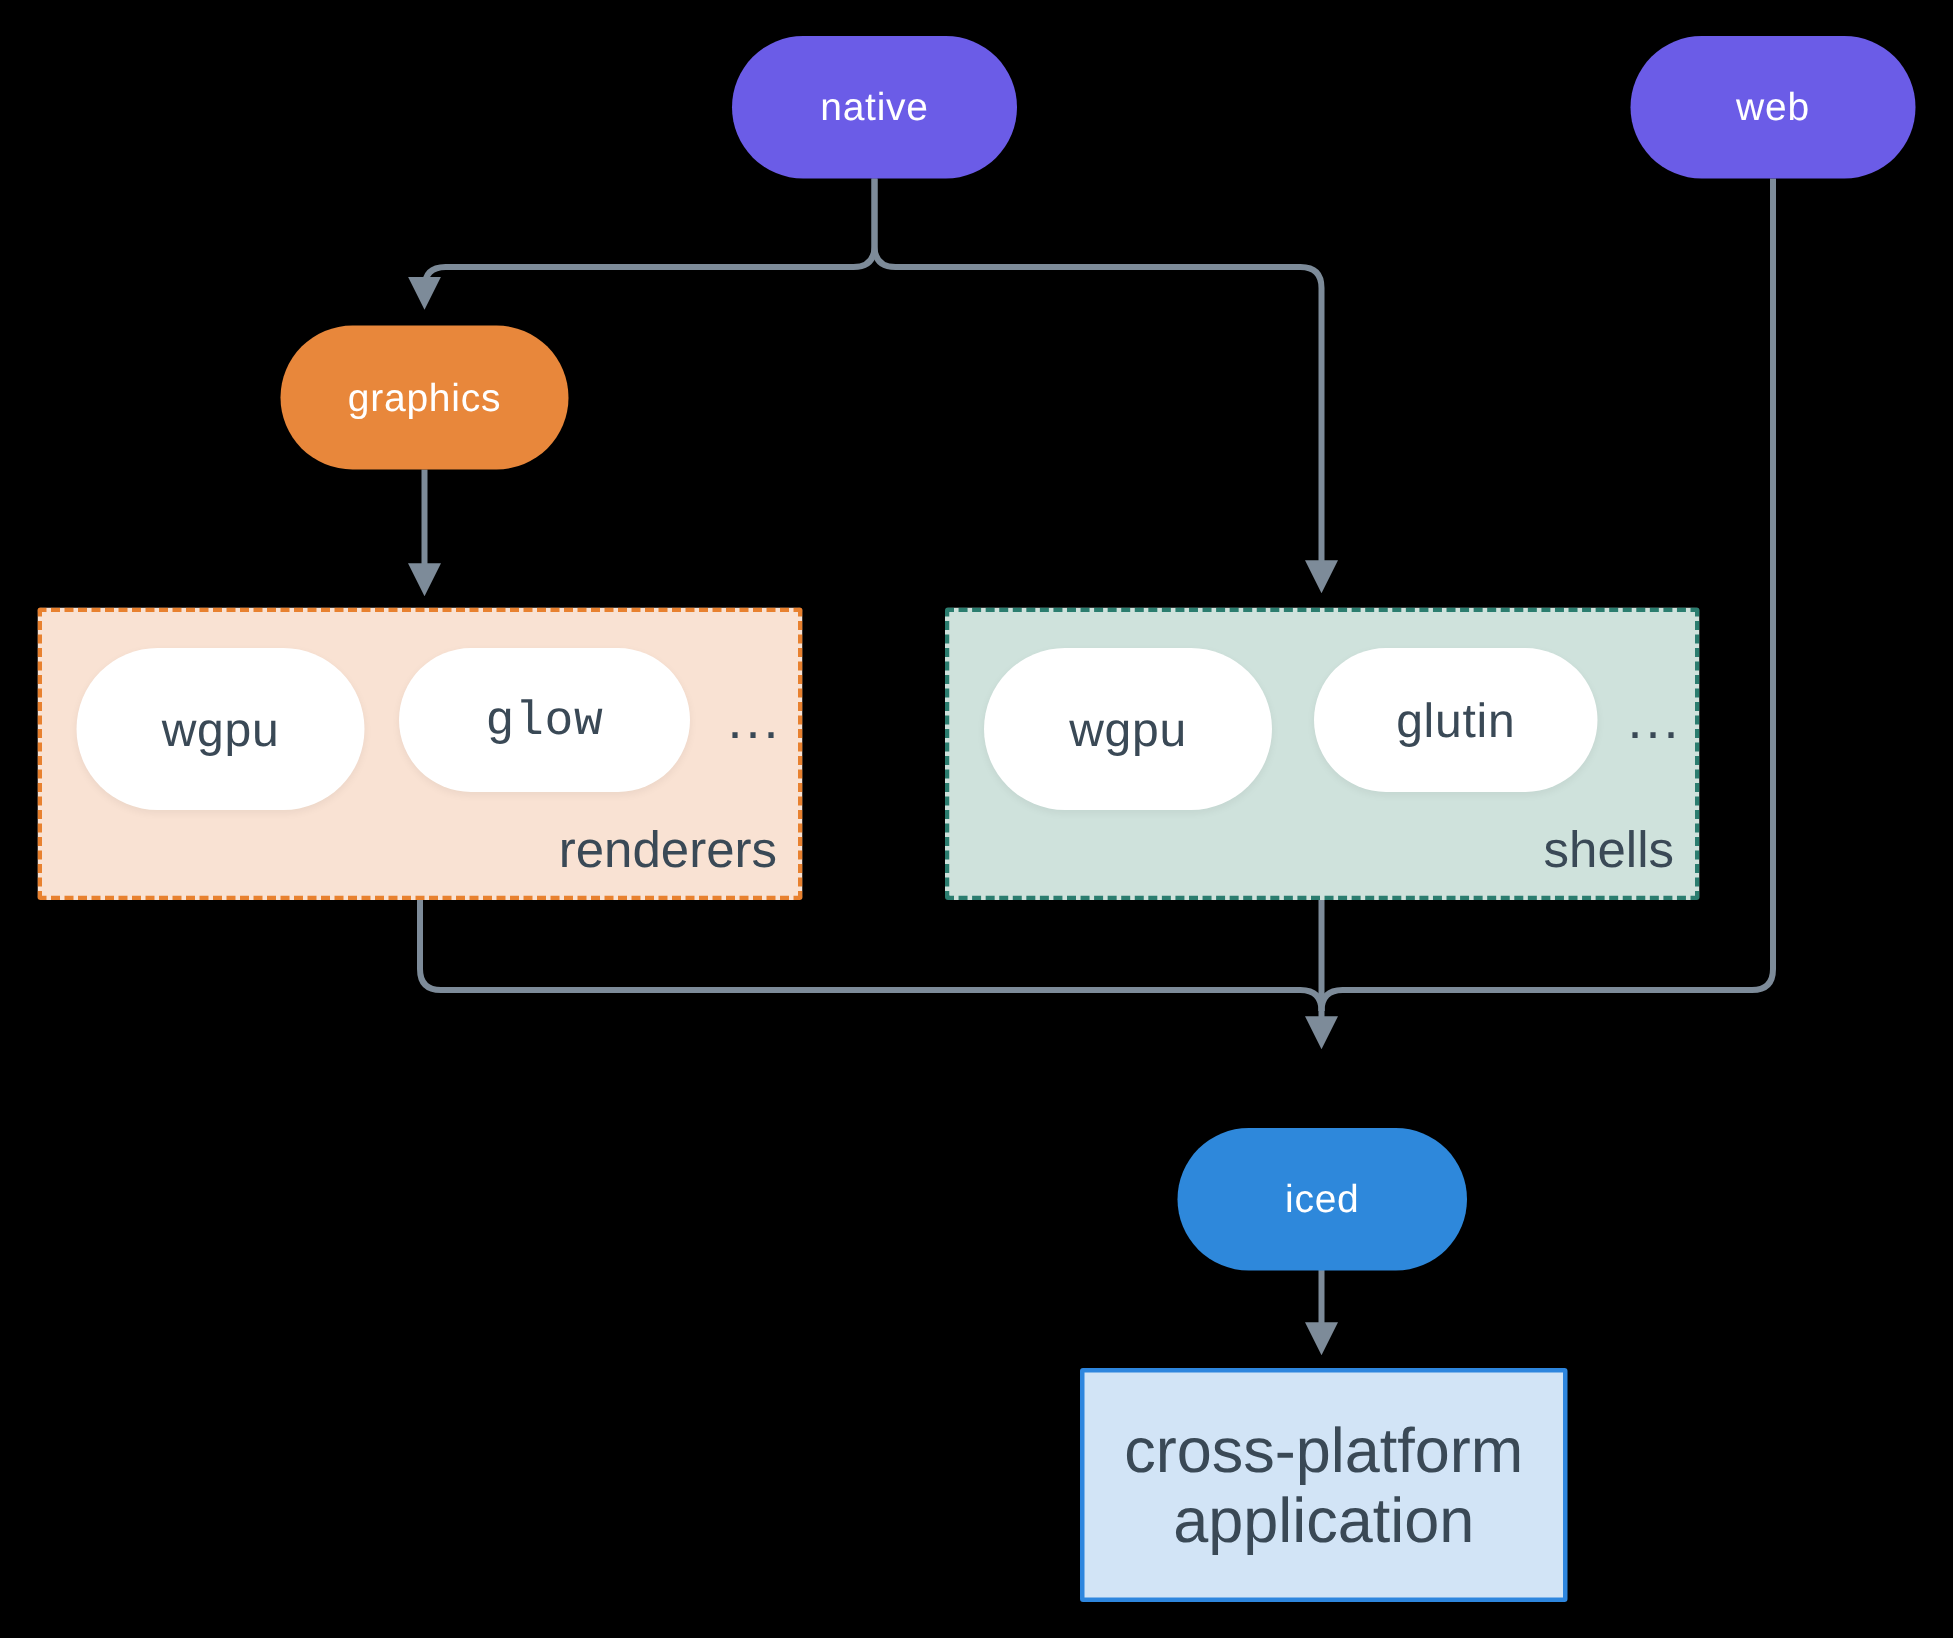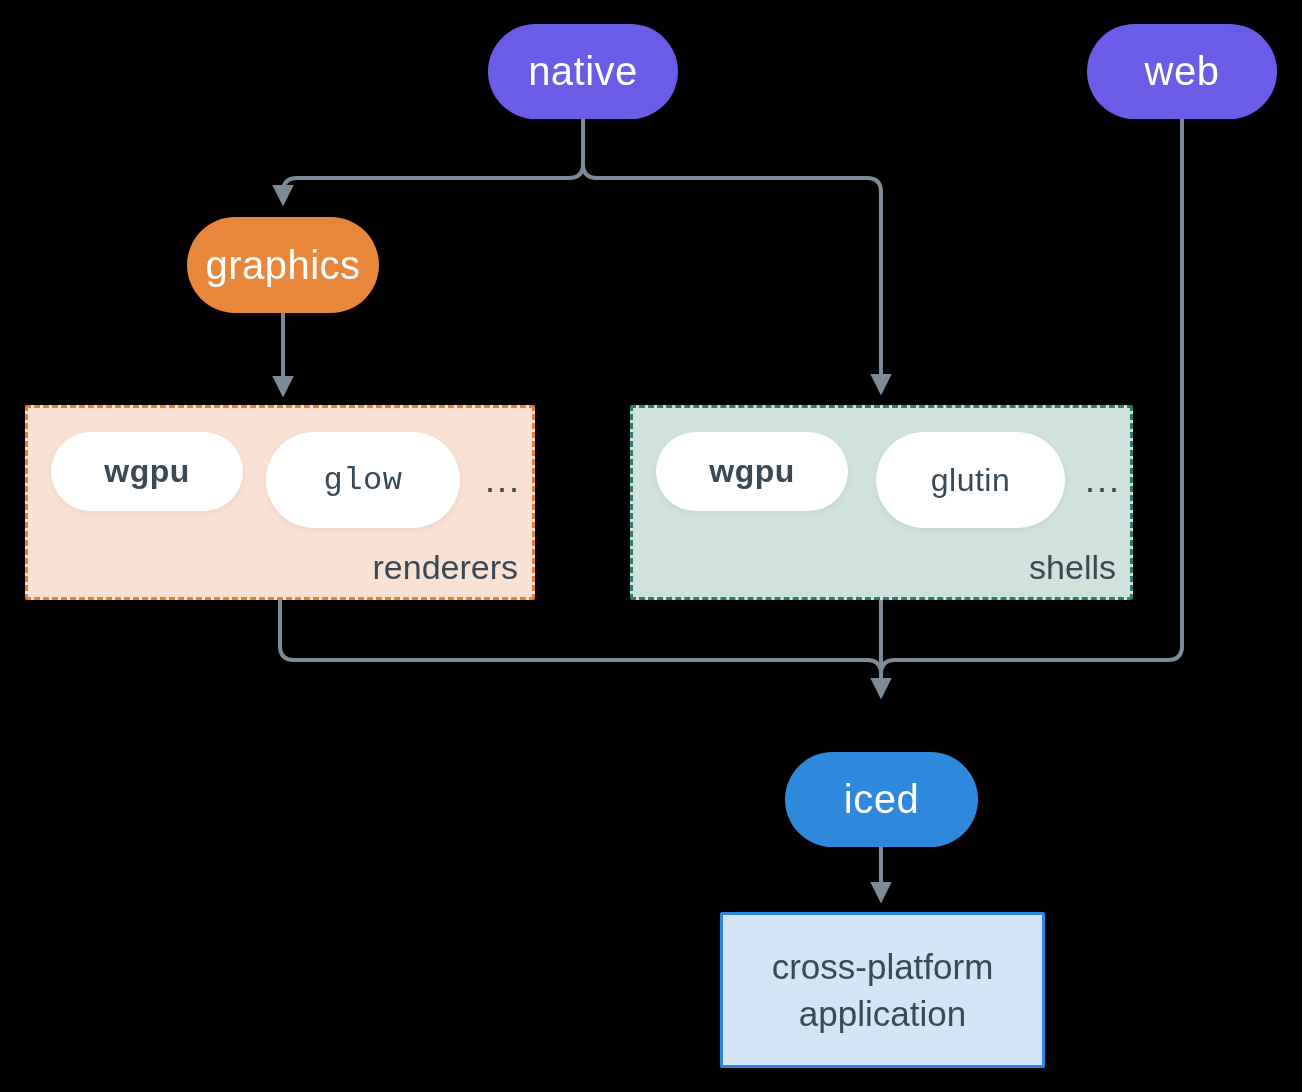--- a/index.html
+++ b/index.html
@@ -40,21 +40,21 @@
     stroke-width: 4;
   }
   #arrow path { fill: var(--line, #7D8B99); }
 
   .pill {
     position: absolute;
     display: flex;
     align-items: center;
     justify-content: center;
     border-radius: 60px;
-    font-size: 40px;
+    font-size: 26px;
     letter-spacing: 0.5px;
   }
   .pill.purple { background: var(--purple, #6B5CE7); color: var(--text-light, #fff); }
   .pill.orange { background: var(--orange, #E8873B); color: var(--text-light, #fff); }
   .pill.blue   { background: var(--blue, #2E88DB);   color: var(--text-light, #fff); }
   .pill.white  { background: #FFFFFF; color: var(--text-dark, #3A4956); font-size: 32px; }
 
   .node-native   { left: 488px; top: 24px;  width: 190px; height: 95px; }
   .node-web      { left: 1087px; top: 24px; width: 190px; height: 95px; align-items: center; }
   .node-graphics { left: 187px; top: 217px; width: 192px; height: 96px; }
@@ -68,21 +68,21 @@
     left: 25px; top: 405px; width: 510px; height: 195px;
     background: var(--peach-bg, #F9E2D3);
     border: 3px dashed var(--orange-border, #E8812F);
   }
   .group.shells {
     left: 630px; top: 405px; width: 503px; height: 195px;
     background: var(--sage-bg, #CFE2DC);
     border: 3px dashed var(--teal-border, #2B7D6F);
   }
   .group .pill { box-shadow: 0 2px 6px rgba(0,0,0,0.06); }
-  .group .pill.a { left: 23px;  top: 24px; width: 192px; height: 79px; font-weight: bold; }
+  .group .pill.a { left: 23px;  top: 24px; width: 192px; height: 108px; }
   .group.renderers .pill.b { left: 238px; top: 24px; width: 194px; height: 96px; font-family: Liberation Mono, monospace; }
   .group.shells    .pill.b { left: 243px; top: 24px; width: 189px; height: 96px; text-align: right; }
   .ellipsis {
     position: absolute;
     top: 24px; height: 96px; width: 60px;
     display: flex; align-items: center; justify-content: center;
     font-size: 36px;
     color: var(--text-dark, #3A4956);
     letter-spacing: 2px;
   }
@@ -100,21 +100,21 @@
     position: absolute;
     left: 720px; top: 912px; width: 325px; height: 156px;
     background: var(--lightblue-bg, #D2E4F6);
     border: 3px solid var(--blue-border, #2E86DE);
     border-radius: 2px;
     display: flex;
     flex-direction: column;
     align-items: center;
     justify-content: center;
     color: var(--text-dark, #3A4956);
-    font-size: 35px;
+    font-size: 42px;
     line-height: 47px;
     text-align: center;
   }
 </style>
 </head>
 <body>
 
 <div class="canvas">
 
   <svg class="connectors" width="1302" height="1092" viewBox="0 0 1302 1092" xmlns="http://www.w3.org/2000/svg">

